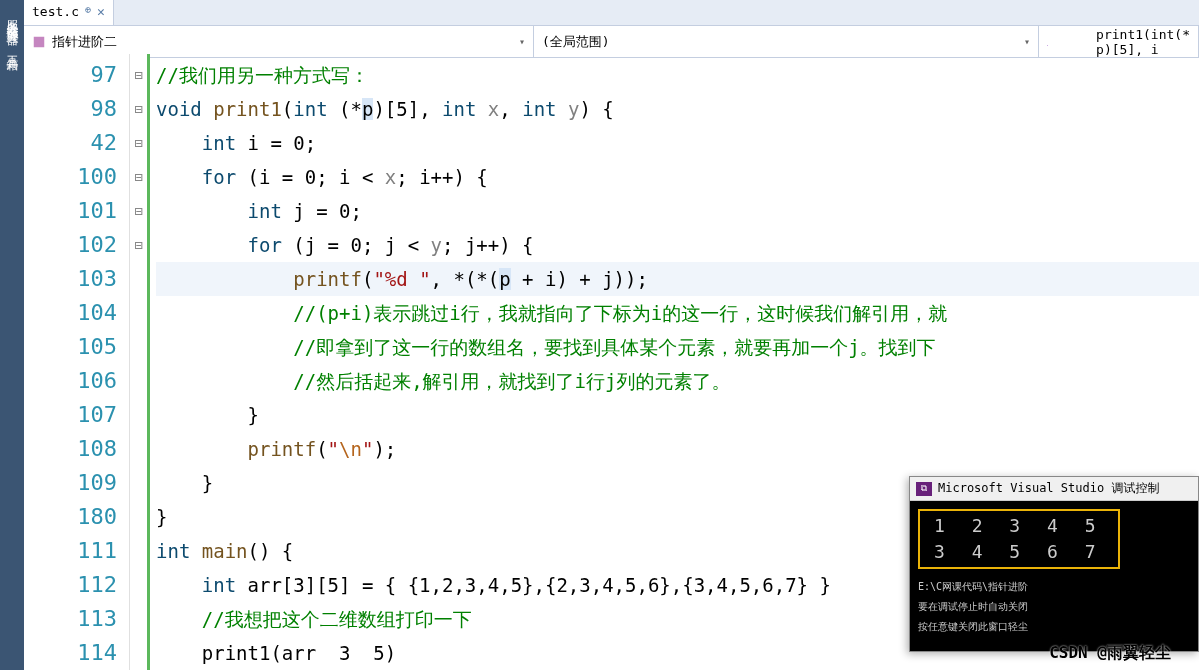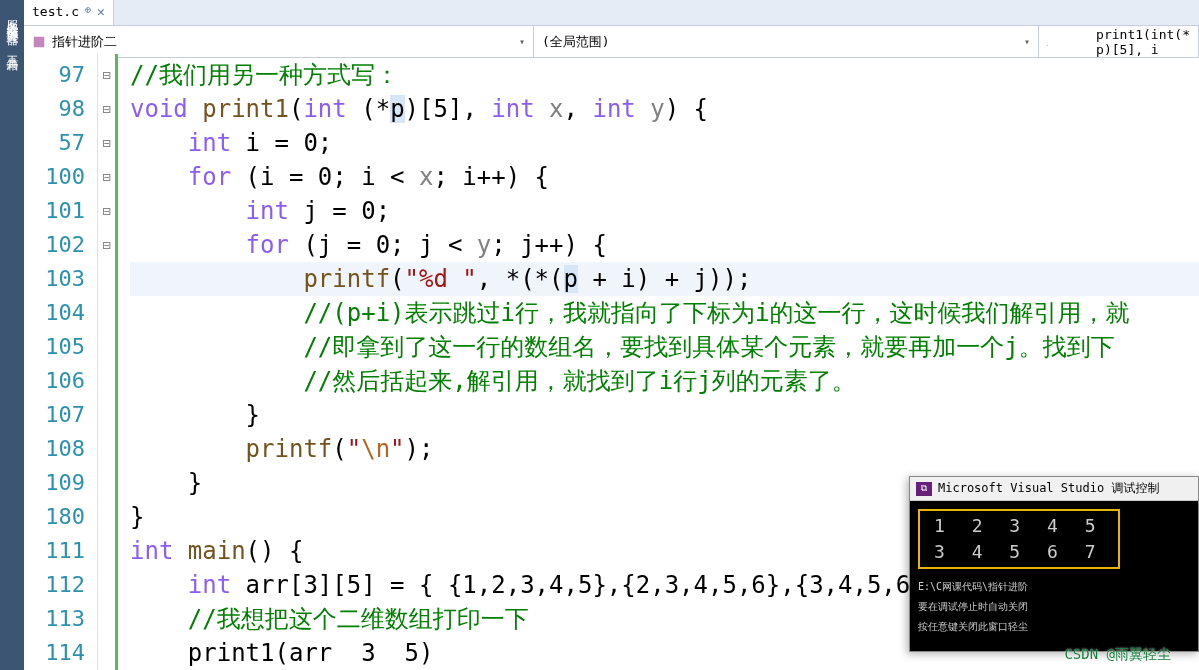--- a/index.html
+++ b/index.html
@@ -63,21 +63,21 @@
 .dd2 { flex: 1; }
 .dd3 { width: 160px; gap: 48px; }
 .dropdown .icon { width: 14px; height: 14px; display: inline-block; }
 .dropdown .arrow { margin-left: auto; color: #666; font-size: 10px; }
 .editor {
   position: absolute;
   top: 54px; left: 0; right: 0; bottom: 0;
   display: flex;
 }
 .gutter {
-  width: 74px;
+  width: 106px;
   background: #fff;
   text-align: right;
   padding-right: 12px;
   color: #2b91af;
   font-family: Consolas, monospace;
   font-size: 22px;
   line-height: 34px;
   border-right: 1px solid #e0e0e0;
   padding-top: 4px;
 }
@@ -88,30 +88,30 @@
   font-size: 14px;
   line-height: 34px;
   text-align:center;
   color:#888;
   padding-top:4px;
   border-right: 3px solid #5cb85c;
 }
 .code {
   flex: 1;
   font-family: "NSimSun", Consolas, monospace;
-  font-size: 24px;
+  font-size: 19px;
   line-height: 34px;
   white-space: pre;
-  padding-left: 12px;
+  padding-left: 6px;
   padding-top: 4px;
   position: relative;
   overflow: hidden;
 }
 .code .line.hl { background: #f0f5fb; }
-.kw { color: #8b5cf6; }
+.kw { color: #0c4a6e; }
 .fn { color: #74531f; }
 .str { color: #a31515; }
 .esc { color: #b5651d; }
 .cmt { color: #008000; }
 .param { color: #808080; }
 .hl-sel { background: #d7e6f7; }
 
 .console-window {
   position: absolute;
   right: 0;
@@ -150,23 +150,24 @@
   padding: 2px 14px;
   margin-bottom: 8px;
   display: inline-block;
 }
 .console-output div { line-height: 26px; letter-spacing: 8px; }
 .console-info { font-size: 10px; line-height: 20px; color: #ccc; }
 .watermark {
   position: absolute;
   right: 28px;
   bottom: 6px;
-  font-size: 14px;
-  color: #15803d;
+  font-size: 16px;
+  color: #000000;
   text-shadow: 0 0 2px #fff;
+  font-weight: bold;
 }
 </style>
 </head>
 <body>
 
 <div class="sidebar-left">
   <span>服务器资源管理器</span>
   <span>工具箱</span>
 </div>
 
@@ -196,21 +197,21 @@
             <rect x="2" y="2" width="12" height="12" fill="#b180d7"></rect>
           </svg></span>
       <span>print1(int(* p)[5], i</span>
     </div>
   </div>
 
   <div class="editor">
     <div class="gutter" id="gutter">
         <div>97</div>
         <div>98</div>
-        <div>57</div>
+        <div>42</div>
         <div>100</div>
         <div>101</div>
         <div>102</div>
         <div>103</div>
         <div>104</div>
         <div>105</div>
         <div>106</div>
         <div>107</div>
         <div>108</div>
         <div>109</div>

